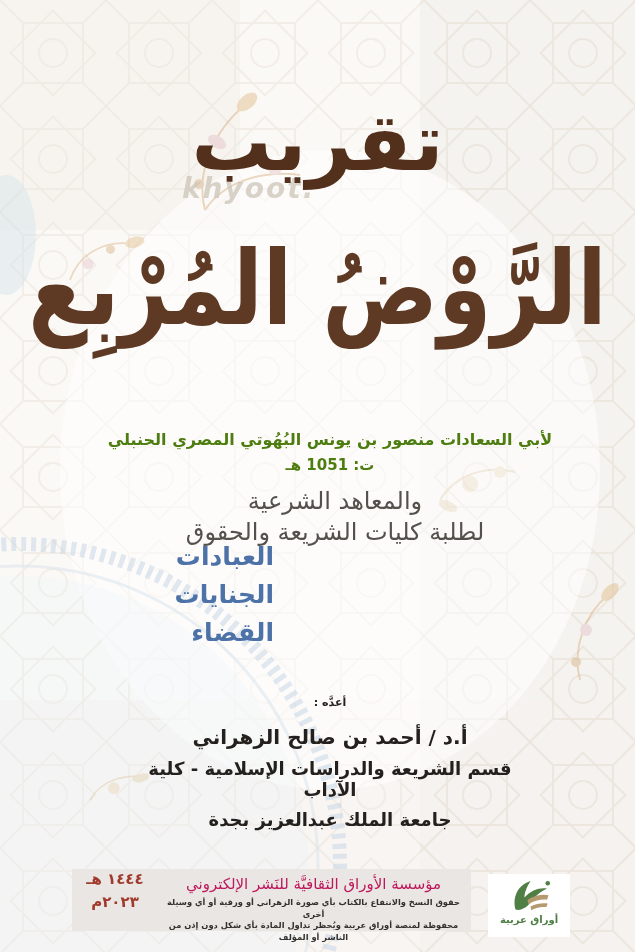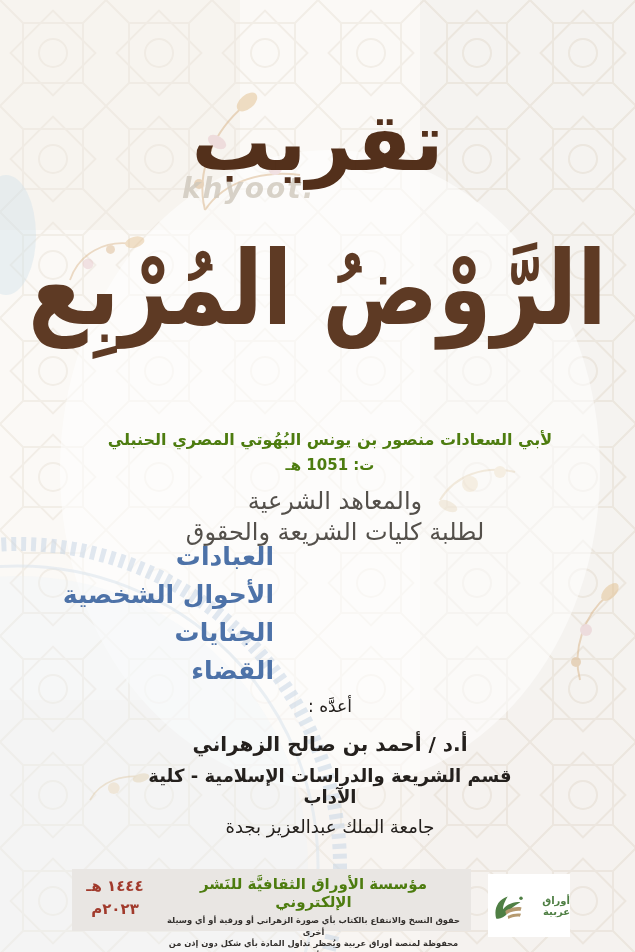--- a/index.html
+++ b/index.html
@@ -27,39 +27,39 @@
     transform:scaleY(1.2);transform-origin:50% 50%;
   }
   .author-block{left:40px;top:418px;width:580px;text-align:center;direction:rtl;color:#4d7c0f;margin-top:12px;}
   .author-block .l1{font-size:16px;font-weight:600;}
   .author-block .l2{font-size:15px;font-weight:600;margin-top:7px;}
   .audience-block{left:40px;top:486px;width:590px;text-align:center;direction:rtl;
     color:#54504b;font-size:24px;line-height:31px;}
   .topics{left:18px;top:538px;width:256px;text-align:right;direction:rtl;}
   .topics .topic{font-size:25px;font-weight:bold;color:#4d72a8;height:38px;line-height:38px;}
   .prepared-block{left:120px;top:696px;width:420px;text-align:center;direction:rtl;color:#24201d;}
-  .prepared-block .lbl{font-size:17px;font-weight:normal;}
+  .prepared-block .lbl{font-size:11px;font-weight:bold;}
   .prepared-block .name{font-size:20px;font-weight:bold;margin-top:16px;}
   .prepared-block .dept{font-size:18px;font-weight:bold;margin-top:9px;}
-  .prepared-block .univ{font-size:18px;font-weight:normal;margin-top:9px;}
+  .prepared-block .univ{font-size:18px;font-weight:bold;margin-top:9px;}
 
   .footer-bar{
     left:72px;top:869px;width:399px;height:62px;background:#e9e6e3;
     display:flex;flex-direction:row;z-index:2;
   }
-  .dates-col{width:86px;padding-top:8px;text-align:center;color:#a13a2c;font-weight:bold;}
+  .dates-col{width:86px;padding-top:1px;text-align:center;color:#a13a2c;font-weight:bold;}
   .date-h{font-size:15px;direction:ltr;}
   .date-g{font-size:15px;direction:ltr;margin-top:5px;text-align:center;}
   .pub-col{flex:1;text-align:center;padding-top:6px;padding-left:4px;padding-right:6px;}
-  .pub-title{font-size:15px;font-weight:bold;color:#4d7c0f;direction:rtl;}
+  .pub-title{font-size:15px;font-weight:normal;color:#be185d;direction:rtl;}
   .pub-rights{font-size:8.3px;line-height:11.5px;font-weight:600;color:#33302d;direction:rtl;margin-top:4px;}
 
   .logo-box{
     left:488px;top:874px;width:82px;height:63px;background:#ffffff;z-index:2;
-    display:flex;flex-direction:row;align-items:center;justify-content:flex-start;
+    display:flex;flex-direction:column;align-items:center;justify-content:flex-start;
   }
   .logo-mark{margin-top:4px;}
   .logo-text{font-size:10px;font-weight:bold;color:#4f7f44;direction:rtl;margin-top:0px;}
 </style>
 </head>
 <body>
 
 <svg id="bg-art" width="635" height="952" viewBox="0 0 635 952">
   <defs>
     <pattern id="girih" width="106" height="106" patternUnits="userSpaceOnUse">
@@ -132,21 +132,20 @@
   <div class="l2" dir="ltr">ت: 1051 هـ</div>
 </div>
 
 <div class="layer audience-block">
   <div>والمعاهد الشرعية</div>
   <div>لطلبة كليات الشريعة والحقوق</div>
 </div>
 
 <div class="layer topics">
   <div class="topic">العبادات</div>
-  <div class="topic">الأحوال الشخصية</div>
   <div class="topic">الجنايات</div>
   <div class="topic">القضاء</div>
 </div>
 
 <div class="layer prepared-block">
   <div class="lbl">أعدَّه :</div>
   <div class="name">أ.د / أحمد بن صالح الزهراني</div>
   <div class="dept">قسم الشريعة والدراسات الإسلامية - كلية الآداب</div>
   <div class="univ">جامعة الملك عبدالعزيز بجدة</div>
 </div>

